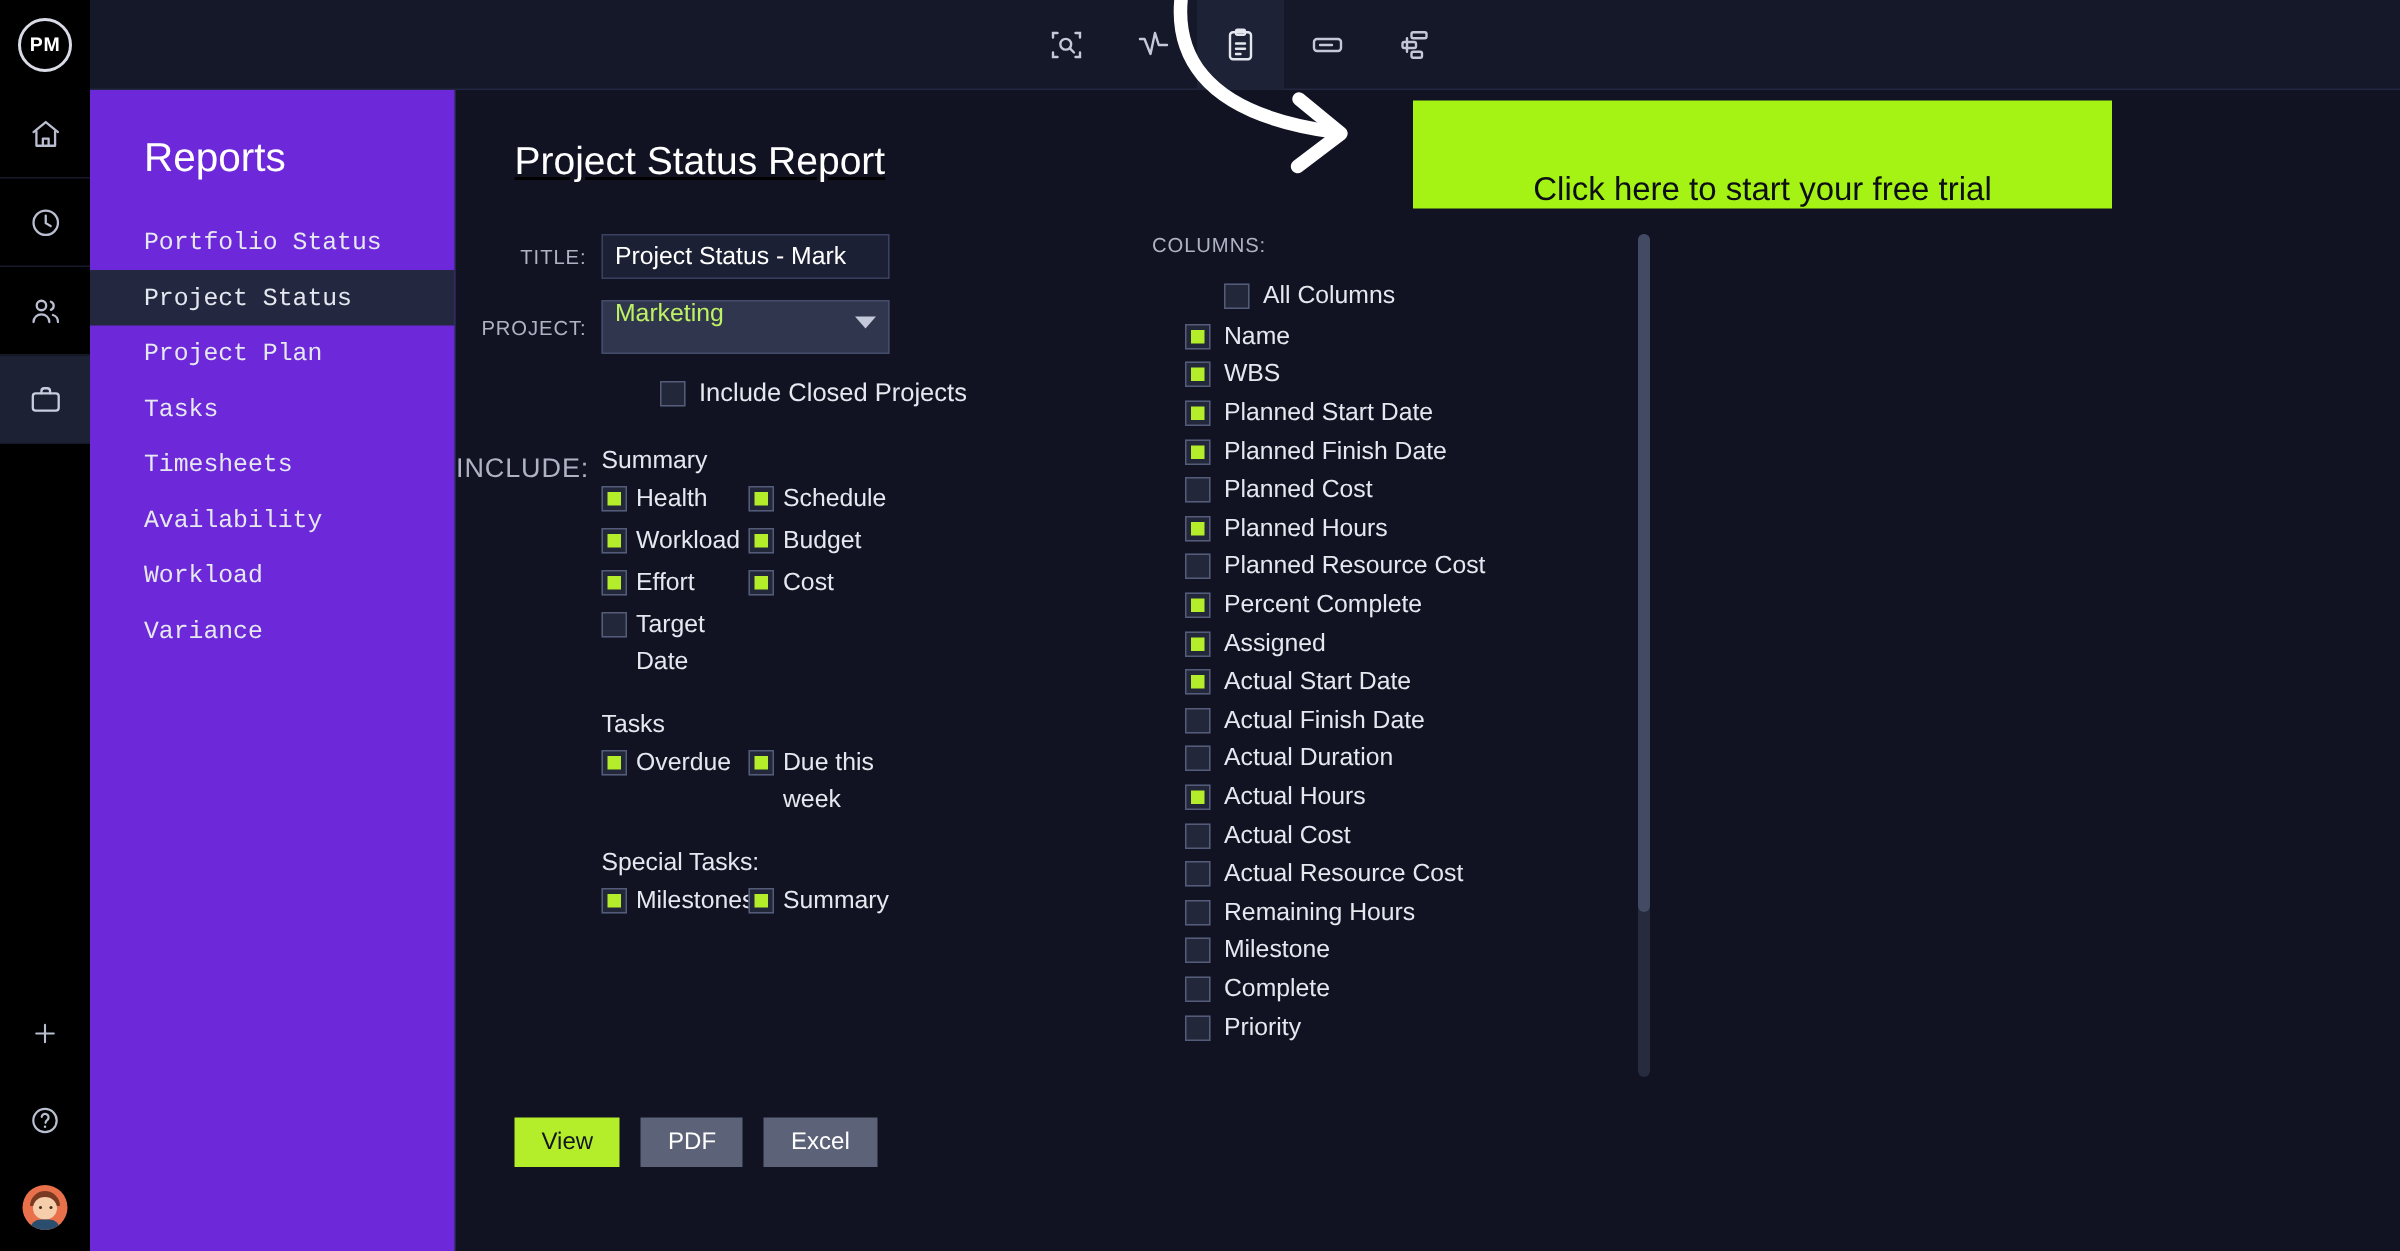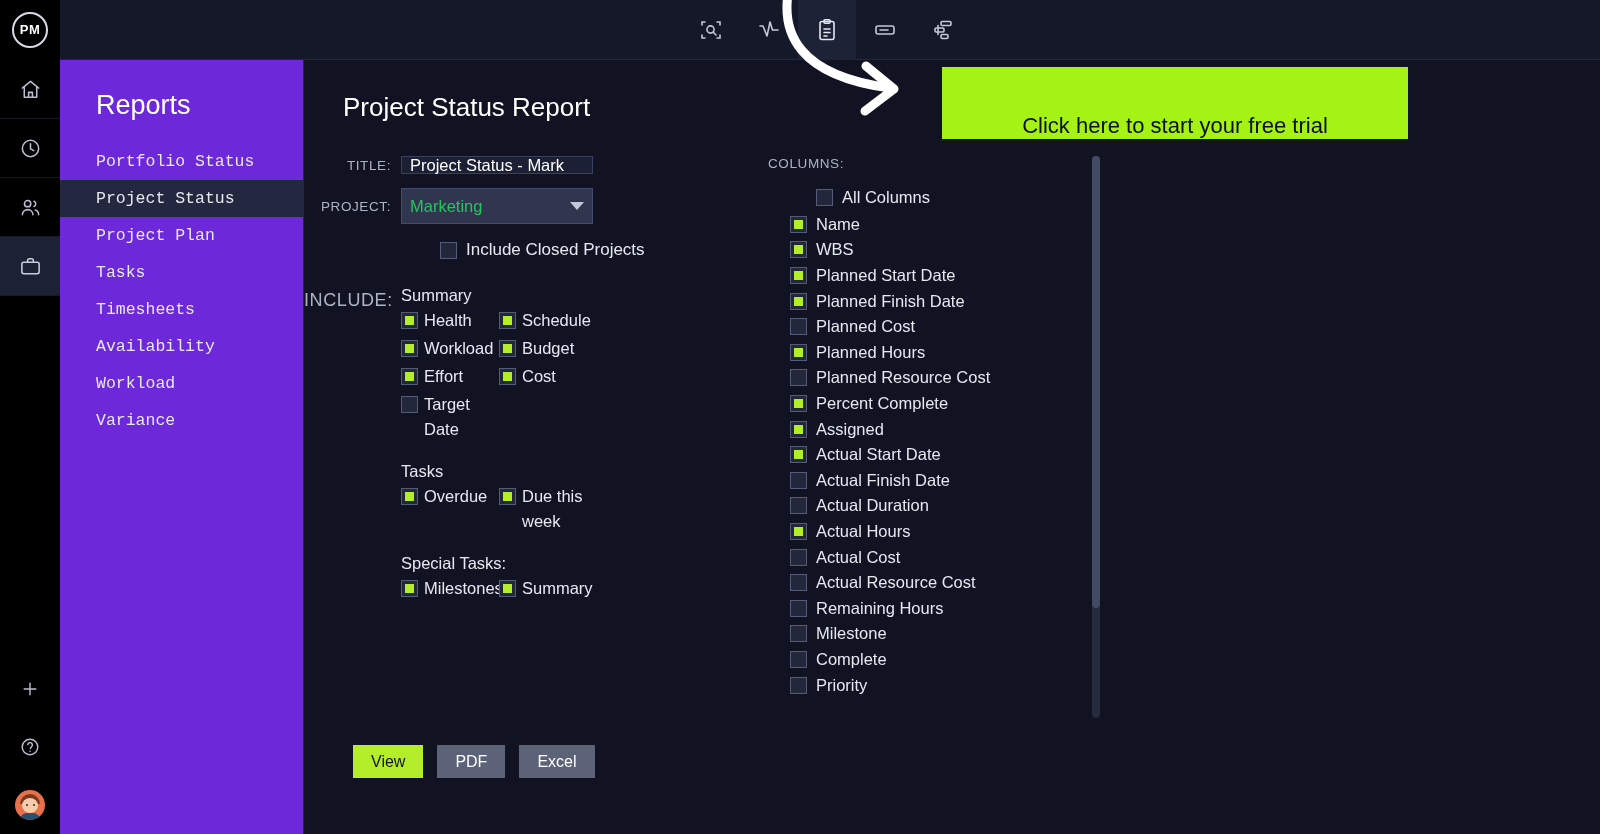--- a/index.html
+++ b/index.html
@@ -65,40 +65,40 @@
     color: #ffffff; font-size: 27px; padding: 30px 0 0 36px; font-weight: normal;
   }
   .reports-list { margin-top: 22px; }
   .report-item {
     height: 37px; display: flex; align-items: center;
     padding-left: 36px; color: #e6e8f0; font-size: 16.5px; font-family: Liberation Mono, monospace;
   }
   .report-item.active { background: #232840; }
 
   
-  .main { position: absolute; left: 304px; top: 60px; width: 1296px; height: 774px; background: #111322; }
+  .main { position: absolute; left: 304px; top: 60px; width: 1296px; height: 774px; background: #111322; text-decoration: underline; }
   .page-title { color: #ffffff; font-size: 26px; padding: 32px 0 0 39px; font-weight: normal; }
 
   .form-area { position: absolute; left: 0; top: 96px; width: 1296px; }
 
   
   .frow { display: flex; align-items: center; margin-bottom: 14px; }
   .flabel {
     width: 97px; text-align: right; color: #aeb3c4; font-size: 13.5px;
     letter-spacing: .6px; padding-right: 10px; flex: 0 0 97px;
   }
   .finput {
-    width: 192px; height: 18px; background: #1c2034; border: 1px solid #3a4060;
+    width: 192px; height: 30px; background: #1c2034; border: 1px solid #3a4060;
     color: #ffffff; font-size: 16.5px; padding: 0 8px;
     display: flex; align-items: center;
   }
   .fselect {
     width: 192px; height: 36px; background: #30364e; border: 1px solid #454c6b;
-    color: #22c55e; font-size: 16.5px; padding: 16px 8px;
-    display: flex; align-items: center; justify-content: space-between;
+    color: #bef264; font-size: 16.5px; padding: 16px 8px;
+    display: flex; align-items: flex-end; justify-content: space-between;
   }
   .caret { width: 0; height: 0; border-left: 7px solid transparent; border-right: 7px solid transparent; border-top: 8px solid #c3c8da; }
 
   .closed-row { display: flex; align-items: center; margin: 16px 0 0 136px; }
   .closed-row .cb-label { color: #e6e8f0; font-size: 17px; margin-left: 9px; }
 
   
   .cb { width: 17px; height: 17px; border: 1px solid #555c7a; background: #222739; flex: 0 0 17px;
         display: flex; align-items: center; justify-content: center; }
   .cb.checked::after { content:""; display:block; width: 9px; height: 9px; background: #b4ee2a; }
@@ -120,21 +120,21 @@
   .col-row { display: flex; align-items: center; height: 25.6px; }
   .col-row.all { margin-bottom: 1px; margin-left: 48px; }
   .col-row .txt { color: #e6e8f0; font-size: 16.5px; margin-left: 9px; }
   .col-row.indent { padding-left: 22px; }
 
   
   .scroll-track { position: absolute; left: 788px; top: 96px; width: 8px; height: 562px; background: #262b3d; border-radius: 4px; }
   .scroll-thumb { position: absolute; left: 0; top: 0; width: 8px; height: 452px; background: #434a63; border-radius: 4px; }
 
   
-  .actions { position: absolute; left: 39px; top: 685px; display: flex; gap: 14px; margin-left: 10px; }
+  .actions { position: absolute; left: 39px; top: 685px; display: flex; gap: 14px; }
   .btn { height: 33px; display: flex; align-items: center; justify-content: center; font-size: 16px; padding: 0 18px; }
   .btn.view { background: #b4ee2a; color: #14161f; }
   .btn.sec { background: #5c6278; color: #ffffff; }
 
   
   .cta {
     position: absolute; left: 942px; top: 67px; width: 466px; height: 72px;
     background: #a4f314; display: flex; align-items: flex-end; justify-content: center;
     color: #0d0f14; font-size: 22px;
   }

